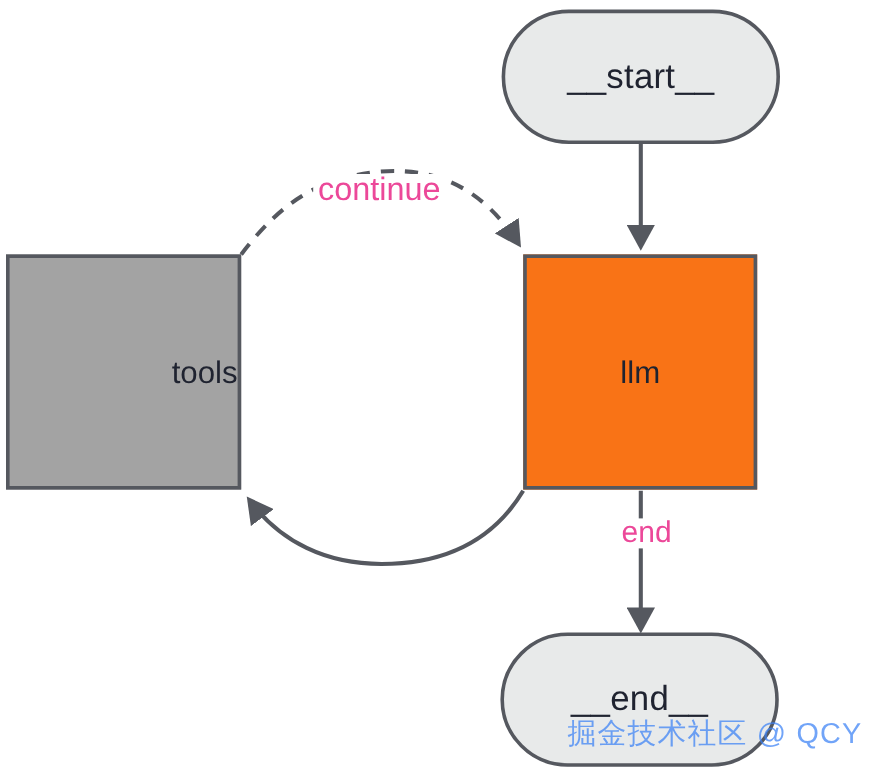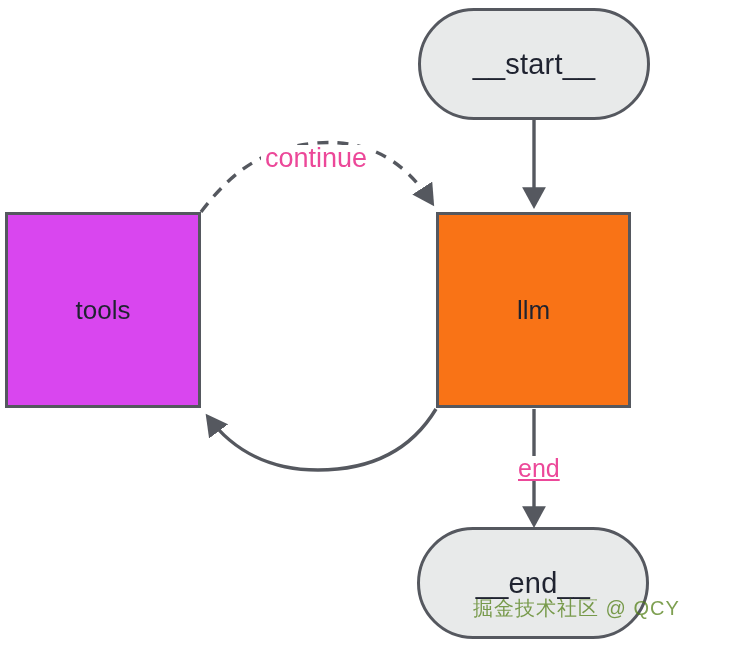--- a/index.html
+++ b/index.html
@@ -42,21 +42,22 @@
   .node-terminal {
     background: #e8eaea;
     border-radius: 60px;
     font-size: 29px;
     letter-spacing: 0.2px;
   }
   .node-process {
     font-size: 26px;
   }
   .node-tools {
-    background: #d946ef;
+    background: #a3a3a3;
+    justify-content: flex-end;
   }
   .node-llm {
     background: #f97316;
   }
 
   #node-start {
     left: 418px;
     top: 8px;
     width: 232px;
     height: 112px;
@@ -90,33 +91,32 @@
     line-height: 1;
   }
   #edge-label-continue {
     left: 261px;
     top: 145px;
     font-size: 27px;
     padding: 0 4px;
   }
   #edge-label-end {
     left: 513px;
-    top: 456px;
+    top: 432px;
     font-size: 25px;
     padding: 0 5px;
-    text-decoration: underline;
   }
 
   
   #watermark {
     position: absolute;
     left: 473px;
     top: 595px;
-    font-size: 20px;
-    color: #4d7c0f;
+    font-size: 24px;
+    color: #3b82f6;
     opacity: 0.72;
     white-space: nowrap;
     letter-spacing: 1px;
     z-index: 4;
     pointer-events: none;
   }
 </style>
 </head>
 <body>
 

